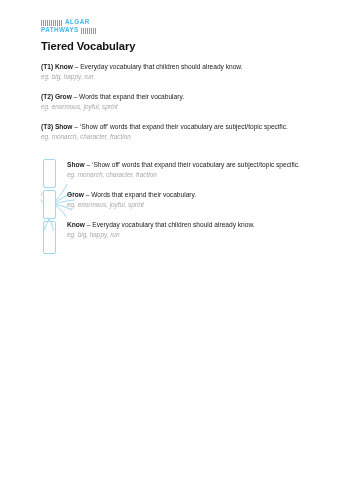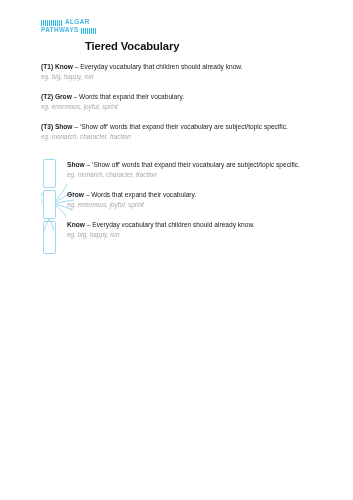--- a/index.html
+++ b/index.html
@@ -62,21 +62,20 @@
   
   .page-title {
     position: absolute;
     left: 41px;
     top: 40px;
     font-size: 11.2px;
     font-weight: bold;
     letter-spacing: -0.1px;
     color: #111111;
     white-space: nowrap;
-    margin-left: 44px;
   }
 
   
   .tier-list {
     position: absolute;
     left: 41px;
     top: 62px;
     width: 285px;
   }
   .tier-item { margin-bottom: 11px; }

